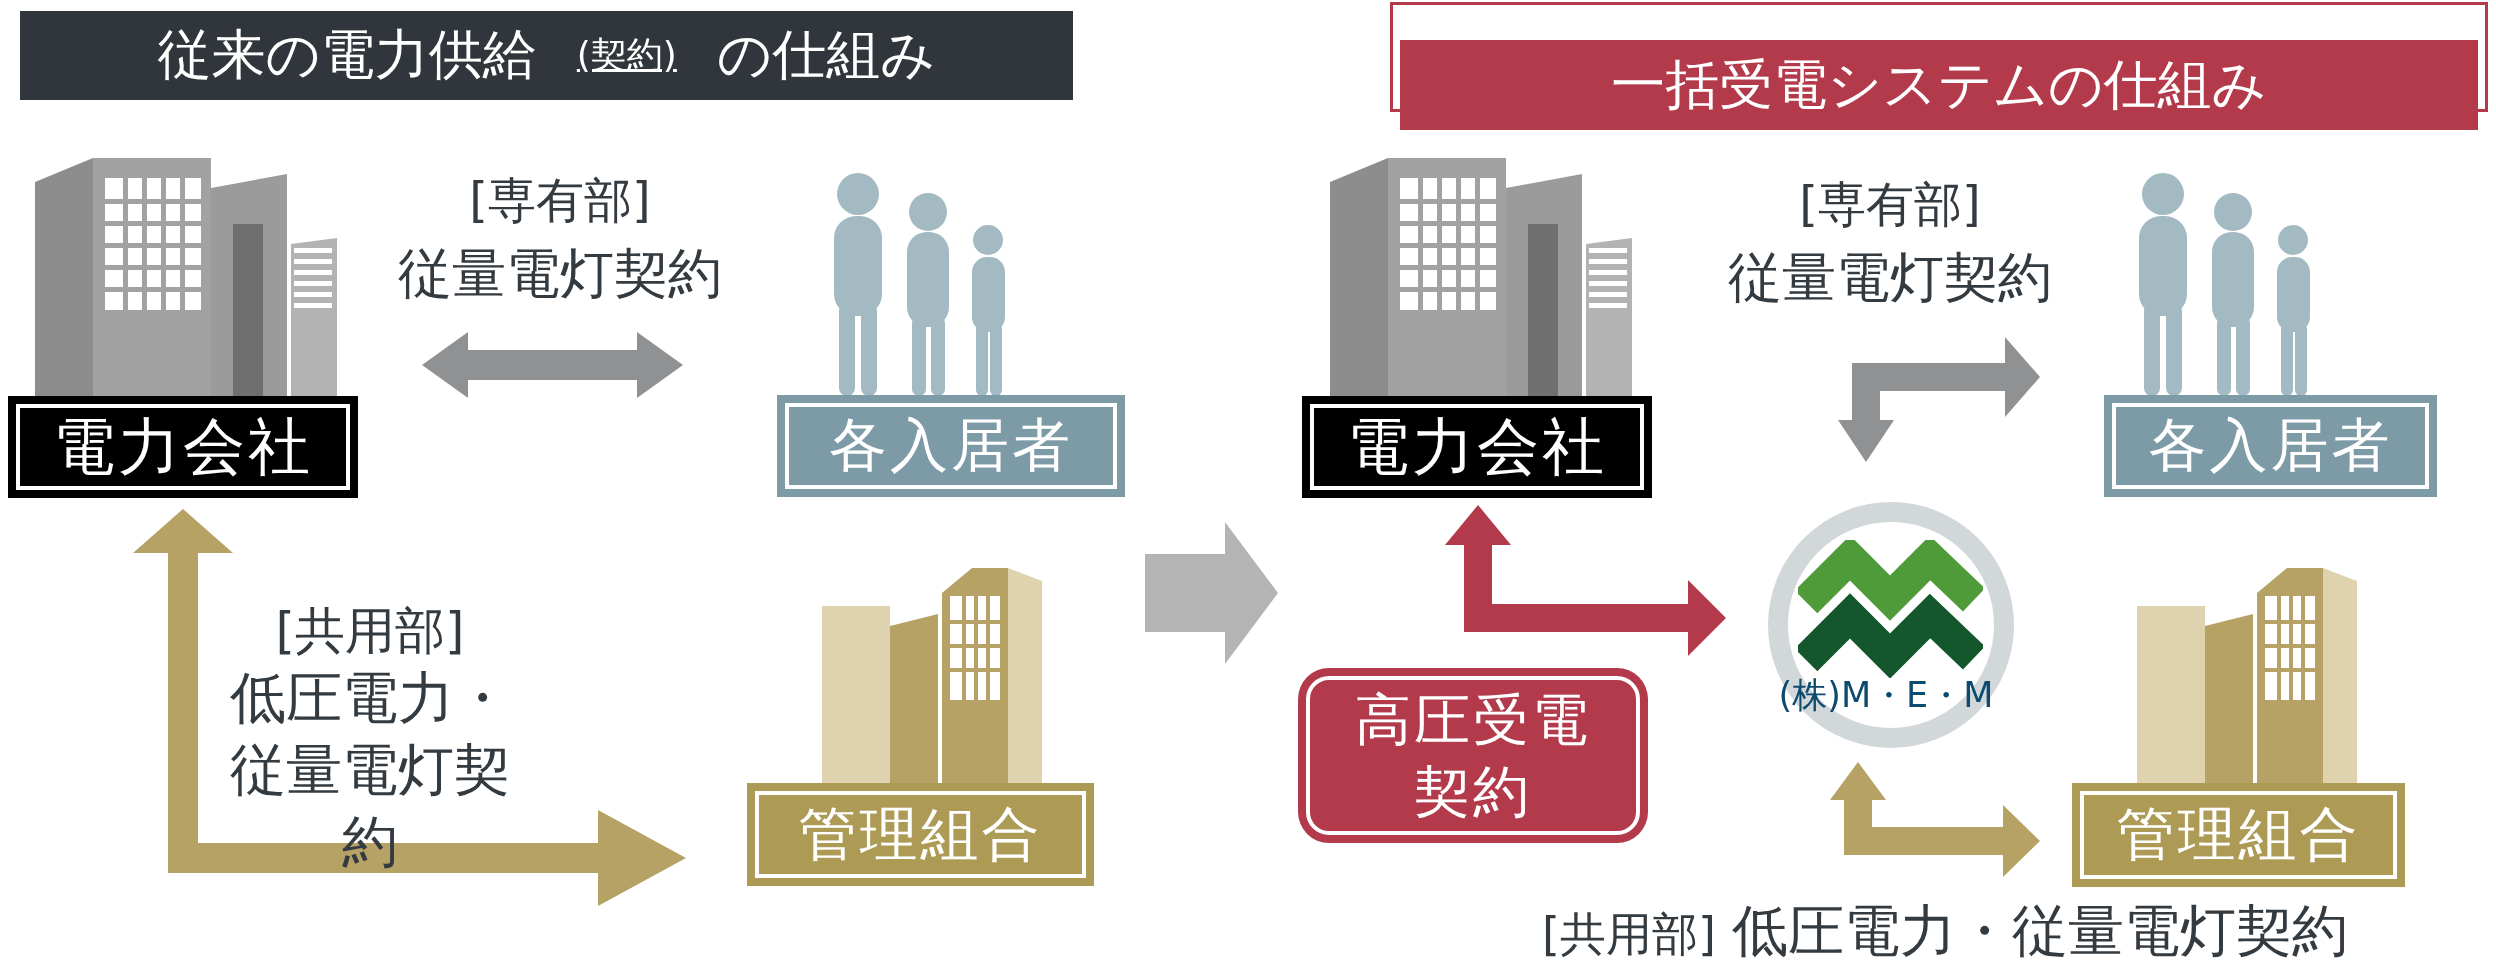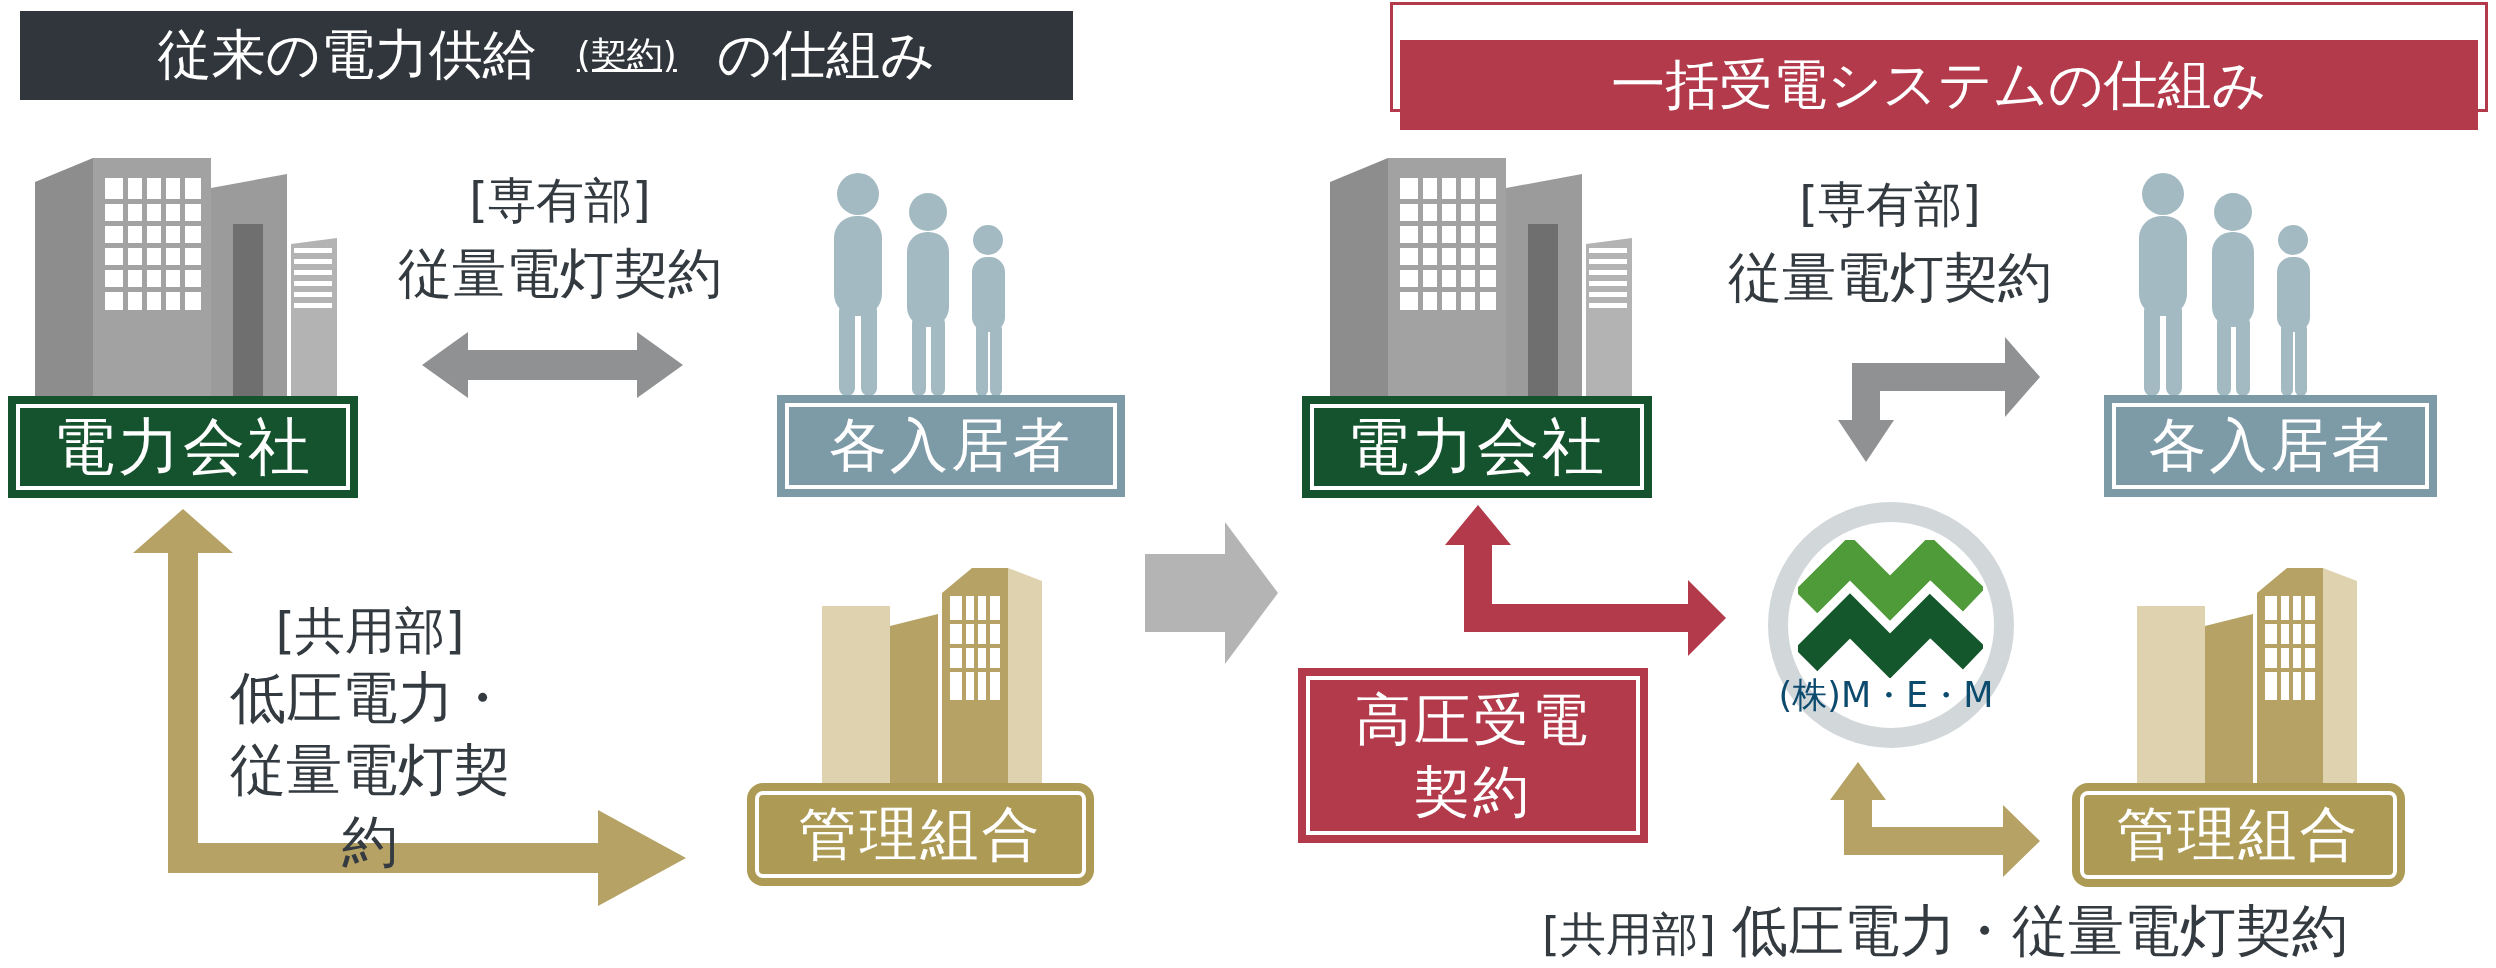--- a/index.html
+++ b/index.html
@@ -20,23 +20,23 @@
   }
   .title-red-inner{
     width:100%;height:100%;background:#b23a4b;color:#fff;display:flex;align-items:center;
     justify-content:center;font-size:54px;font-weight:500;box-sizing:border-box;margin-top:28px;
   }
   
   .plate{
     display:flex;align-items:center;justify-content:center;color:#fff;font-weight:500;
     outline:4px solid #fff;outline-offset:-12px;letter-spacing:3px;
   }
-  .plate-dark{background:#14532d;}
+  .plate-dark{background:#000000;}
   .plate-blue{background:#7d9aa7;margin-left:32px;}
-  .plate-gold{background:#ac9a55;border-radius:16px;}
+  .plate-gold{background:#ac9a55;}
   .plate-red{background:#b23a4b;flex-direction:column;line-height:72px;}
   
   .note{color:#333a40;text-align:center;font-weight:500;}
   .note p{margin:0;}
   .senyubu .l1{font-size:48px;line-height:64px;}
   .senyubu .l2{font-size:54px;line-height:84px;}
   .kyoyobu .l1{font-size:50px;line-height:62px;}
   .kyoyobu .l2,.kyoyobu .l3{font-size:56px;line-height:72px;}
   
   .caption{display:flex;align-items:center;gap:8px;}
@@ -189,21 +189,21 @@
         <rect x="259" y="155" width="38" height="5"></rect>
     </g>
   </svg>
 
   <div class="abs plate plate-dark" style="left:1302px;top:396px;width:350px;height:102px;font-size:62px;">電力会社</div>
 
   <svg class="abs" style="left:1443px;top:503px;" width="290" height="160" viewBox="0 0 290 160">
     <polygon points="35,2 68,42 49,42 49,101 245,101 245,77 283,115 245,153 245,129 21,129 21,42 2,42" fill="#b23a4b"></polygon>
   </svg>
 
-  <div class="abs plate plate-red" style="left:1298px;top:668px;width:350px;height:175px;font-size:56px;">
+  <div class="abs plate plate-red" style="left:1298px;top:668px;width:350px;height:175px;font-size:56px;border-radius:31px;">
     <span>高圧受電</span>
     <span>契約</span>
   </div>
 
   <div class="abs mem-circle">
     <svg style="margin:18px 0 0 10px;" width="185" height="138" viewBox="0 0 185 138">
       <polyline points="8,62 52,18 92,58 132,18 176,60" fill="none" stroke="#4f9b3a" stroke-width="32"></polyline>
       <polyline points="8,120 52,76 92,116 132,76 176,118" fill="none" stroke="#15572d" stroke-width="32"></polyline>
     </svg>
   </div>

